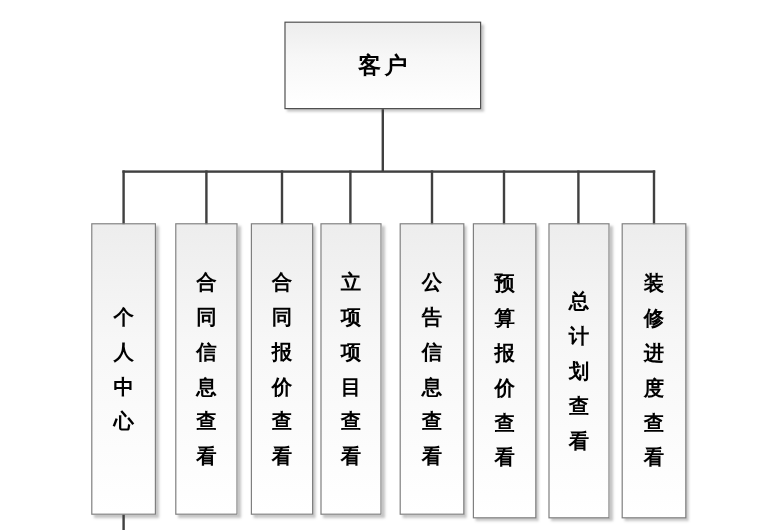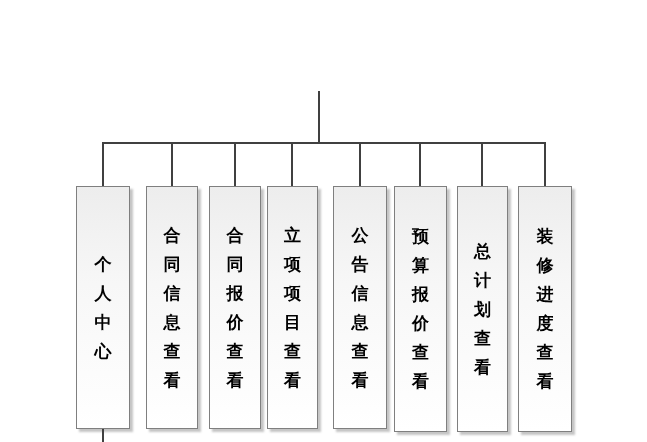--- a/index.html
+++ b/index.html
@@ -53,20 +53,23 @@
   .line {
     position: absolute;
     background: var(--line);
   }
 </style>
 </head>
 <body style="--line: #404040; --root-border: #4f4f4f; --child-border: #7f7f7f; --fill-top: #ededed; --fill-bottom: #ffffff; --text: #000000;">
 
 <div class="canvas">
 
+  <div class="node root" style="left:237px; top:18px; width:164px; height:73px;">
+    <span>客户</span>
+  </div>
 
   <div class="line" style="left:318px; top:91px; width:2px; height:52px;"></div>
 
   <div class="line" style="left:102px; top:142px; width:444px; height:2px;"></div>
 
   <div id="children-layer">
       <div class="line" style="left: 102px; top: 142px; width: 2px; height: 45px;"></div>
       <div class="node child" style="left: 76px; top: 186px; width: 54px; height: 243px;">
         <span class="ch">个</span>
         <span class="ch">人</span>

